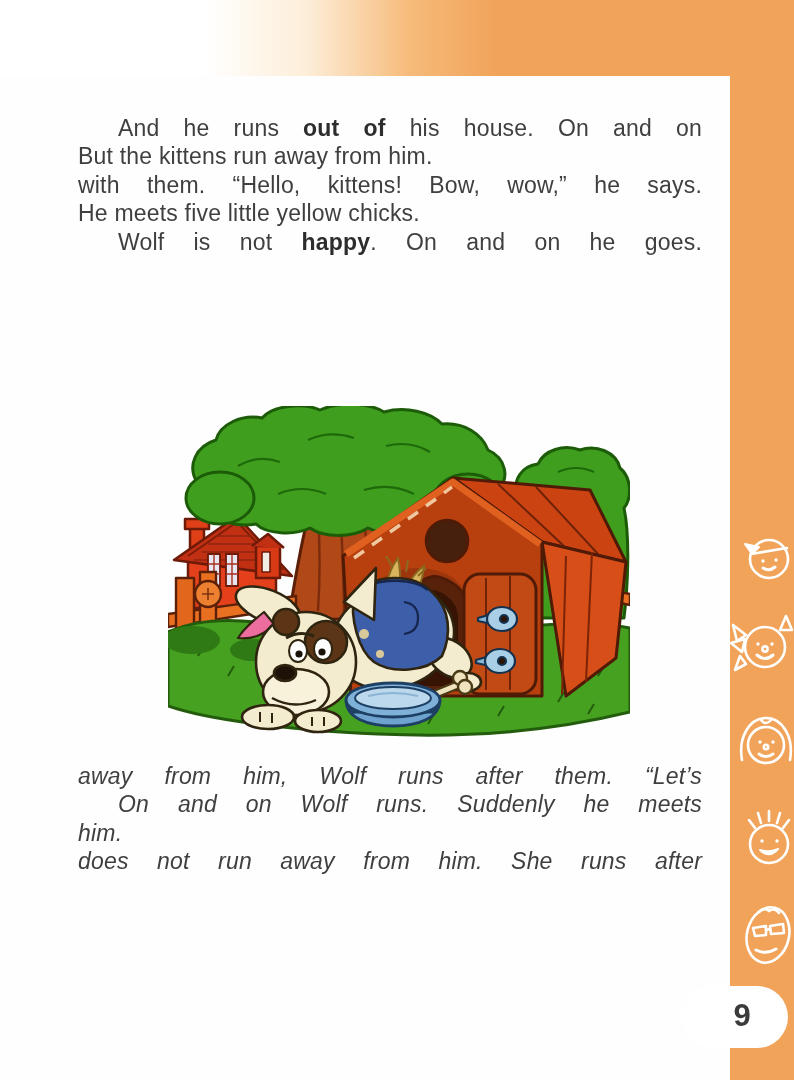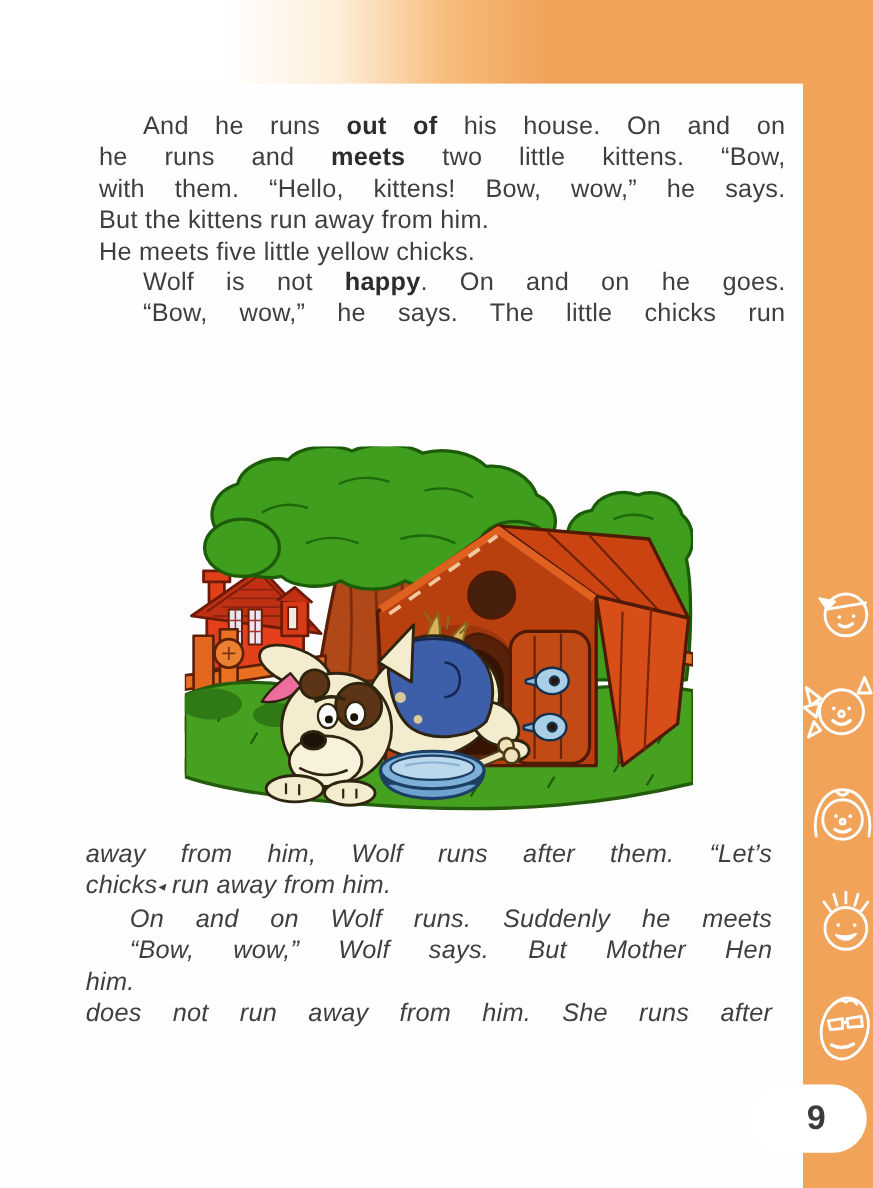--- a/index.html
+++ b/index.html
@@ -13,21 +13,21 @@
     background:linear-gradient(to right,#ffffff 28%,#fdeed8 42%,#f6bb7a 56%,#f1a35a 68%);
   }
   .band-right{
     position:absolute;right:0;top:0;width:64px;height:1080px;
     background:#f1a35a;
   }
   .story-block{
     position:absolute;left:78px;width:624px;
     color:#3f3f3f;font-size:23px;line-height:28.4px;letter-spacing:0.2px;
   }
-  #story-above{top:100px;margin-left:12px;}
+  #story-above{top:114px;}
   #story-below{top:762px;font-style:italic;}
   .para{margin:0;}
   .line{text-align:justify;}
   .line.just{text-align-last:justify;}
   .line.indent{text-indent:40px;}
   .b{font-weight:bold;color:#2d2d2d;}
   .mark{font-size:13px;vertical-align:2px;}
   #illustration{position:absolute;left:168px;top:406px;width:462px;height:332px;}
   .side-icon{position:absolute;}
   .side-icon svg{display:block;}
@@ -42,30 +42,26 @@
 </style>
 </head>
 <body>
 
 <div class="band-top"></div>
 <div class="band-right"></div>
 
 <div id="story-above" class="story-block">
     <div class="para">
       <div class="line just indent"><span>And he runs </span><span class="b">out of</span><span> his house. On and on</span></div>
-      <div class="line just"><span>he runs and </span><span class="b">meets</span><span> two little kittens. “Bow,</span></div>
+      <div class="line"><span>But the kittens run away from him.</span></div>
       <div class="line just"><span>with them. “Hello, kittens! Bow, wow,” he says.</span></div>
-      <div class="line"><span>But the kittens run away from him.</span></div>
     </div>
     <div class="para">
       <div class="line"><span>He meets five little yellow chicks.</span></div>
       <div class="line just indent"><span>Wolf is not </span><span class="b">happy</span><span>. On and on he goes.</span></div>
-    </div>
-    <div class="para">
-      <div class="line just indent"><span>“Bow, wow,” he says. The little chicks run</span></div>
     </div>
   </div>
 
 <div id="illustration">
 <svg width="462" height="332" viewBox="0 0 462 332">
 
   <g stroke="#6e1a08" stroke-width="2.5" stroke-linejoin="round">
     <rect x="22" y="120" width="14" height="34" fill="#e04018"></rect>
     <rect x="17" y="113" width="24" height="10" fill="#e04018"></rect>
     <rect x="20" y="148" width="88" height="54" fill="#e5401c"></rect>
@@ -191,27 +187,25 @@
     <ellipse cx="225" cy="294" rx="47" ry="17" fill="#7fb0d8"></ellipse>
     <ellipse cx="225" cy="292" rx="38" ry="11" fill="#bcd8ec" stroke-width="2"></ellipse>
     <path d="M200,290 q25,-6 50,0" fill="none" stroke="#8cb4d4" stroke-width="2"></path>
   </g>
 </svg>
 </div>
 
 <div id="story-below" class="story-block">
     <div class="para">
       <div class="line just"><span>away from him, Wolf runs after them. “Let’s</span></div>
-      <div class="line"><span>chicks</span><span class="mark">◂</span><span> run away from him.</span></div>
     </div>
     <div class="para">
       <div class="line just indent"><span>On and on Wolf runs. Suddenly he meets</span></div>
     </div>
     <div class="para">
-      <div class="line just indent"><span>“Bow, wow,” Wolf says. But Mother Hen</span></div>
       <div class="line"><span>him.</span></div>
       <div class="line just"><span>does not run away from him. She runs after</span></div>
     </div>
   </div>
 
 <div class="side-icon" style="left:742px;top:534px;">
   <svg width="50" height="48" viewBox="0 0 50 48" fill="none" stroke="#ffffff" stroke-width="2.6" stroke-linecap="round" stroke-linejoin="round">
     <circle cx="27" cy="25" r="19"></circle>
     <path d="M9,20 L45,14"></path>
     <path d="M10,20 L3,10 L17,13 Z" fill="#ffffff" stroke-width="2"></path>

